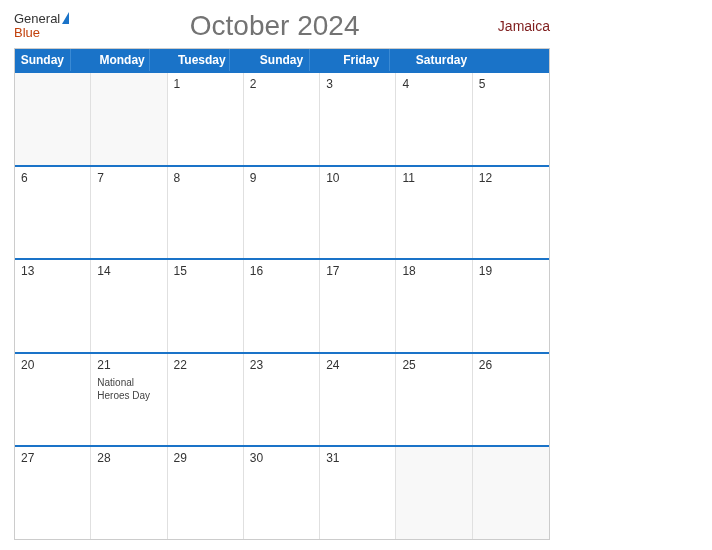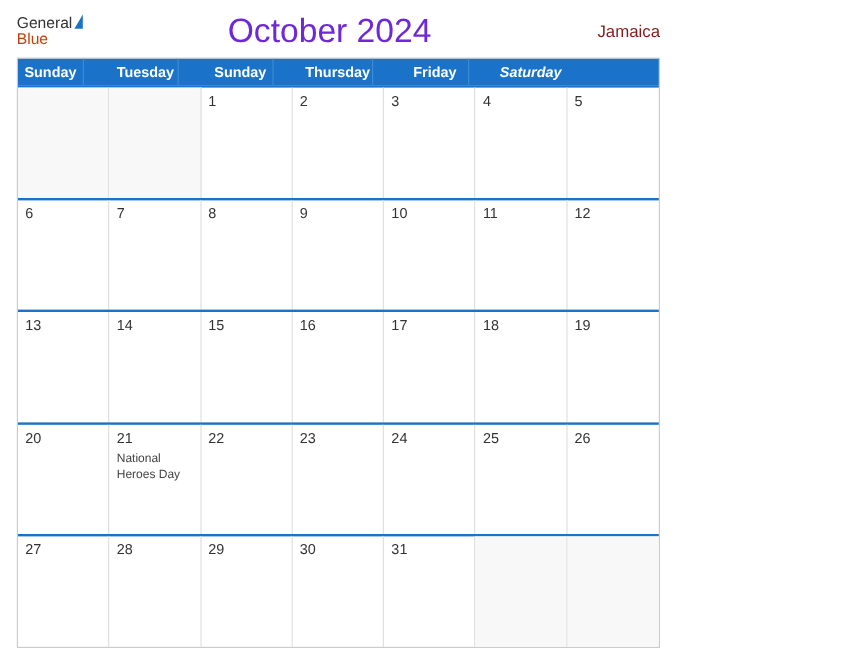--- a/index.html
+++ b/index.html
@@ -42,21 +42,21 @@
       height: 0;
       border-left: 7px solid transparent;
       border-right: 0px solid transparent;
       border-bottom: 12px solid #1a73c8;
       margin-left: 2px;
       margin-bottom: 2px;
     }
     .calendar-title {
       font-size: 28px;
       font-weight: normal;
-      color: #6d28d9;
+      color: #737373;
       text-align: center;
       flex: 1;
     }
     .country-label {
       font-size: 14px;
       color: #7f1d1d;
       text-align: right;
       min-width: 70px;
     }
     .calendar {
@@ -74,21 +74,20 @@
     .cal-header-cell {
       color: #fff;
       font-size: 12px;
       font-weight: bold;
       text-align: center;
       padding: 4px 2px;
       border-right: 1px solid #3a8ad4;
     }
     .cal-header-cell:last-child {
       border-right: none;
-      font-style: italic;
     }
     .cal-body {
       flex: 1;
       display: flex;
       flex-direction: column;
     }
     .cal-week {
       display: grid;
       grid-template-columns: repeat(7, 1fr);
       flex: 1;
@@ -136,23 +135,23 @@
         <span class="logo-text"><span>Blue</span></span>
       </div>
     </div>
     <div class="calendar-title">October 2024</div>
     <div class="country-label">Jamaica</div>
   </div>
 
   <div class="calendar">
     <div class="cal-header-row">
       <div class="cal-header-cell">Sunday</div>
+      <div class="cal-header-cell">Monday</div>
       <div class="cal-header-cell">Tuesday</div>
       <div class="cal-header-cell">Sunday</div>
-      <div class="cal-header-cell">Thursday</div>
       <div class="cal-header-cell">Friday</div>
       <div class="cal-header-cell">Saturday</div>
     </div>
     <div class="cal-body" id="cal-body">
     <div class="cal-week">
           <div class="cal-cell empty"></div>
           <div class="cal-cell empty"></div>
           <div class="cal-cell">
             <span class="day-num">1</span>
           </div>

